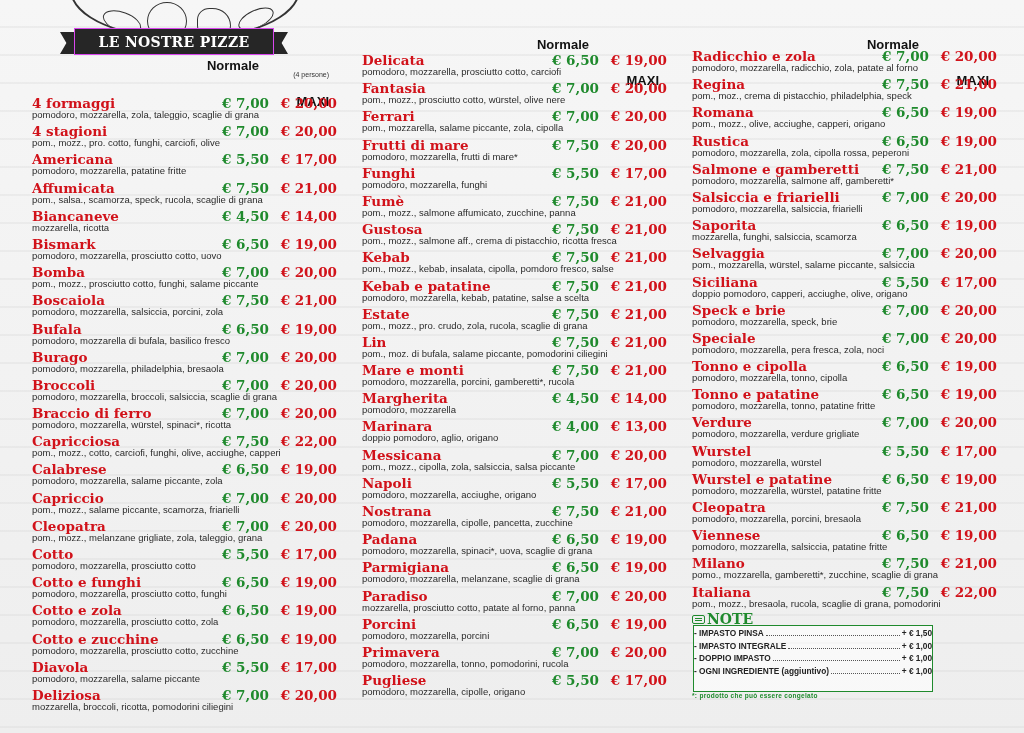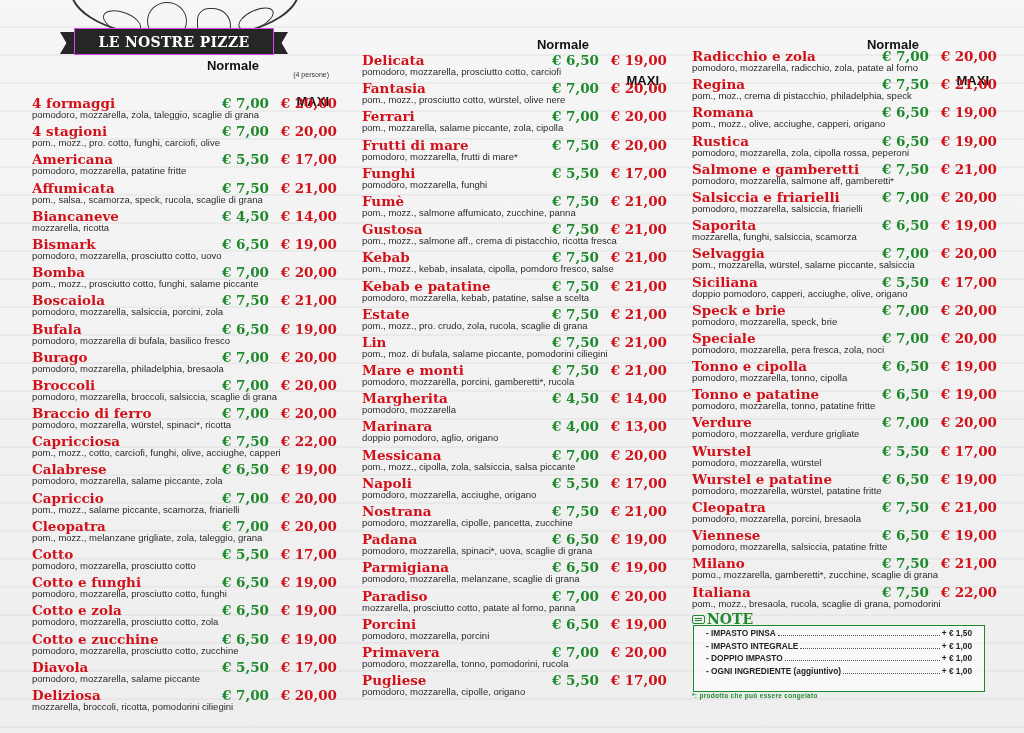--- a/index.html
+++ b/index.html
@@ -62,23 +62,23 @@
   }
   .item .pm {
     position: absolute; right: 0; top: 0;
     font-family: "DejaVu Serif", serif; font-weight: bold; font-size: 13.5px; color: #d1121a; line-height: 16px; white-space: nowrap;
   }
 
   .note-title { position: absolute; left: 692px; top: 611px; font-family: "DejaVu Serif", serif; font-weight: bold; font-size: 14px; color: #1f8a2d; display: flex; align-items: center; gap: 2px; }
   .note-icon { width: 13px; height: 9px; border: 1.5px solid #1f8a2d; border-radius: 2px; position: relative; }
   .note-icon::before { content:""; position:absolute; left:2px; right:2px; top:2px; height:1px; background:#1f8a2d; box-shadow: 0 2px 0 #1f8a2d; }
   .notes-box {
-    position: absolute; left: 693px; top: 625px; width: 292px; height: 67px;
+    position: absolute; left: 693px; top: 625px; width: 240px; height: 67px;
     border: 1.5px solid #1f8a2d; background: rgba(255,255,255,0.6);
-    padding: 2px 12px;
+    padding: 2px 0;
   }
   .note-row { display: flex; align-items: baseline; font-size: 8.3px; font-weight: bold; color: #222; height: 12.6px; white-space: nowrap; }
   .note-row .lbl { flex: 0 0 auto; }
   .note-row .dots { flex: 1 1 auto; border-bottom: 1px dotted #555; margin: 0 2px; height: 8px; }
   .note-row .val { flex: 0 0 auto; text-align: center; }
   .footnote { position: absolute; left: 692px; top: 692px; font-size: 6.5px; color: #1f8a2d; font-weight: bold; letter-spacing: 0.3px; }
 </style>
 </head>
 <body>
 

